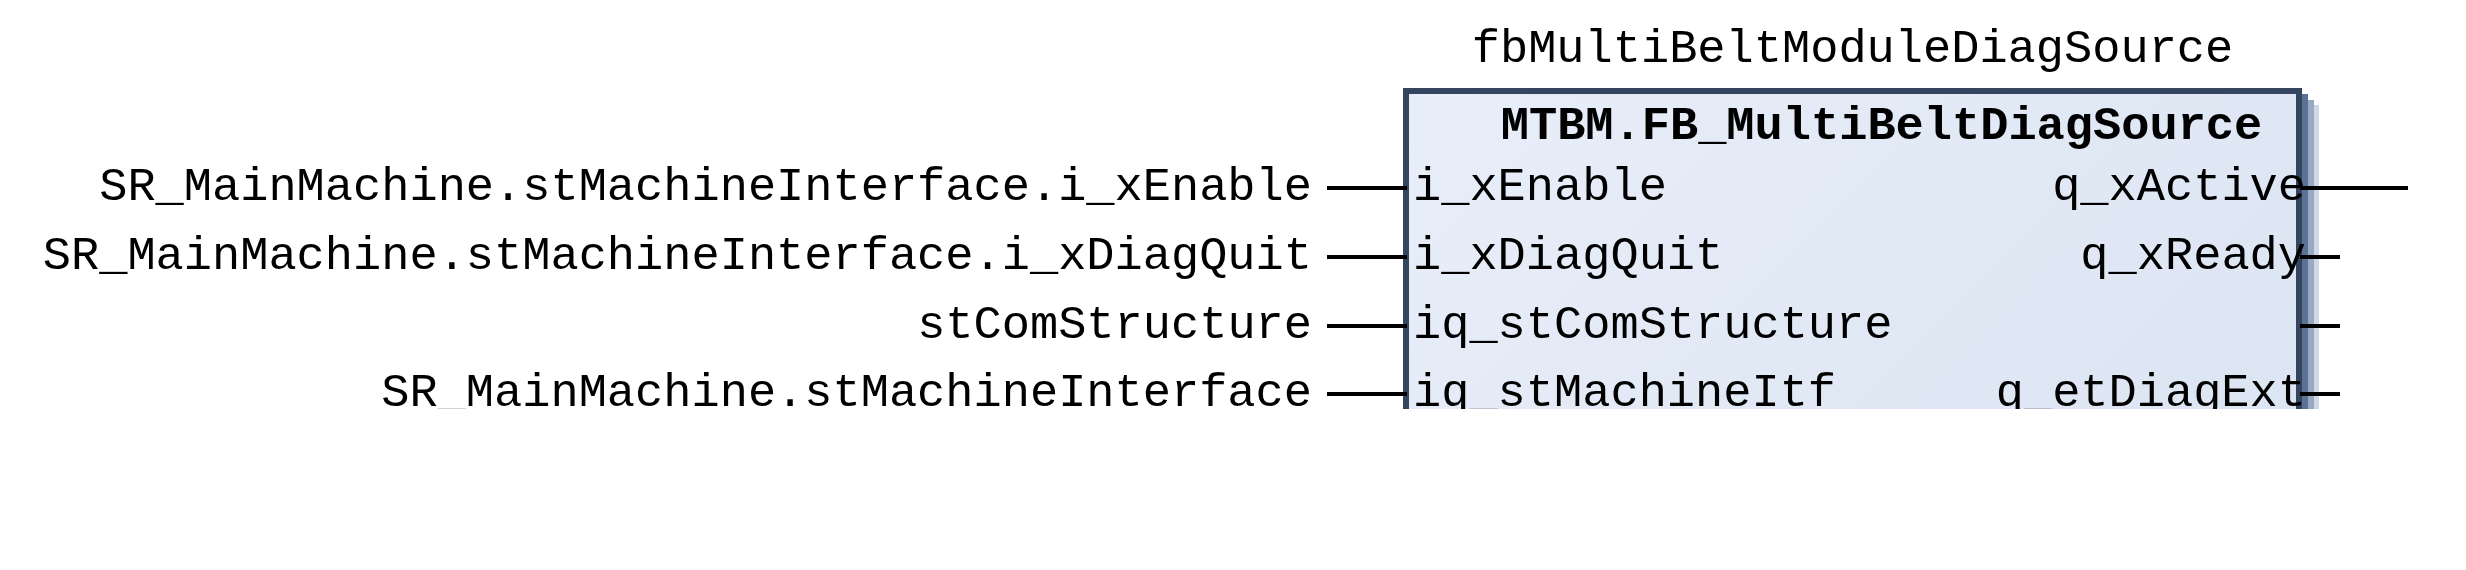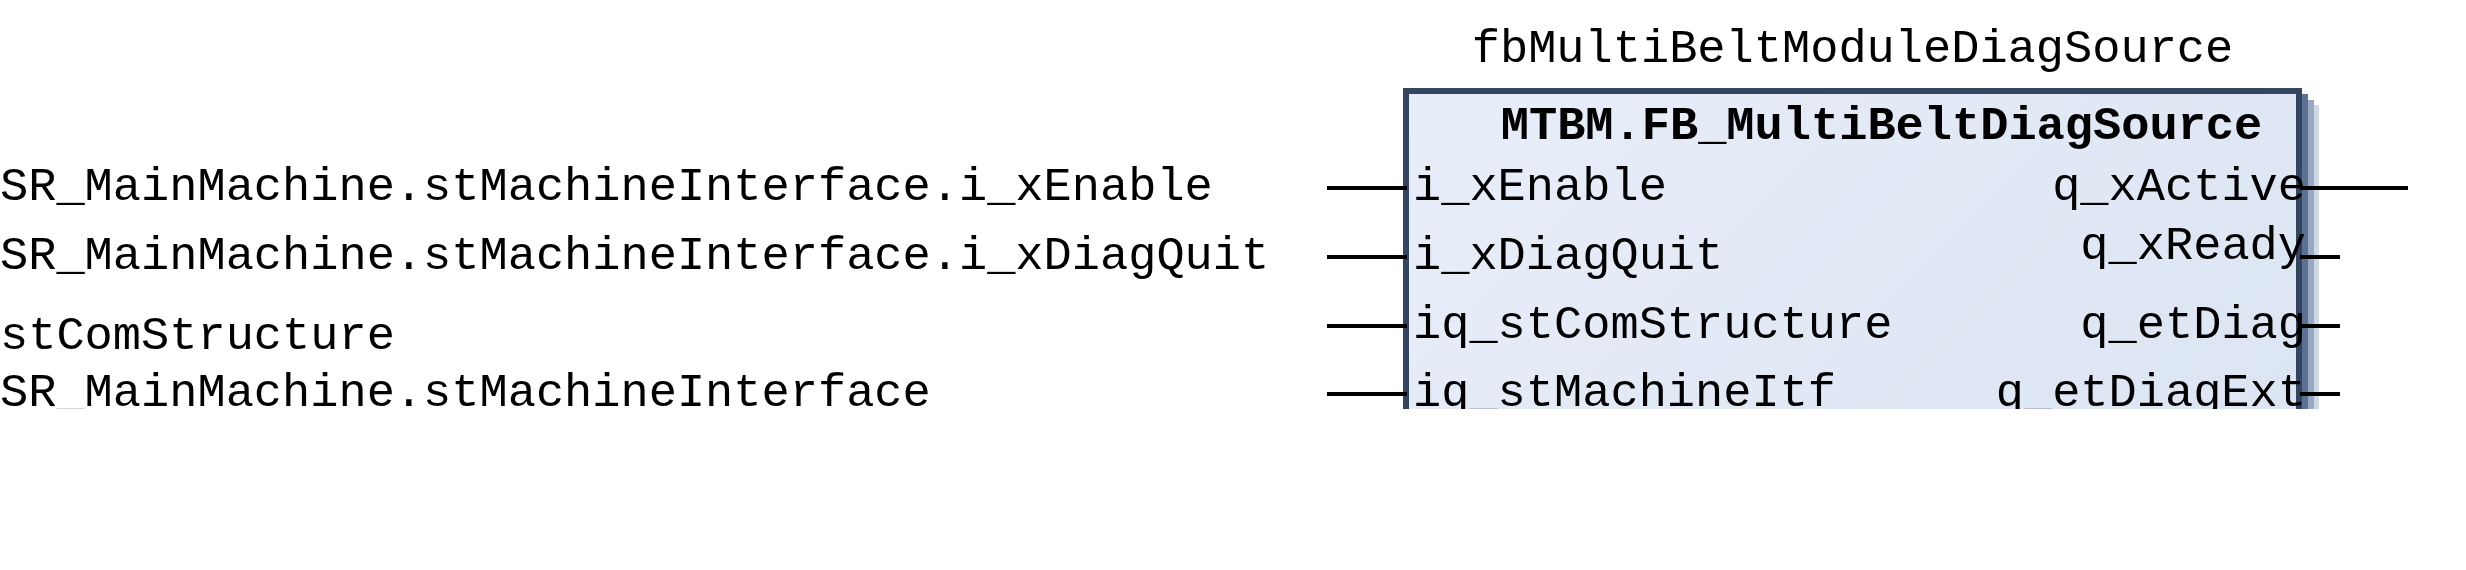--- a/index.html
+++ b/index.html
@@ -5,21 +5,21 @@
   html,body{margin:0;padding:0;background:#fff;}
   .canvas{
     position:relative;width:2466px;height:409px;overflow:hidden;
     background:var(--canvas-bg,#ffffff);
     font-family:"Liberation Mono","DejaVu Sans Mono",monospace;
   }
   .txt{
     position:absolute;font-size:47px;line-height:46px;white-space:pre;
     color:var(--text,#000000);letter-spacing:0;
   }
-  .operand{left:0;width:1312px;}
+  .operand{left:0;width:1312px;text-align:right;}
   .pin-in{left:1413px;}
   .pin-out{left:1403px;width:880px;text-align:right;margin-left:23px;}
   .wire{position:absolute;height:4px;background:var(--wire,#000000);}
   .block{
     position:absolute;left:1403px;top:88px;width:899px;height:424px;
     box-sizing:border-box;
     border:6px solid var(--block-border,#33455f);
     background:linear-gradient(135deg,var(--block-fill-light,#e8eef9) 0%,var(--block-fill,#dbe4f2) 100%);
     box-shadow:6px 6px 0 var(--shadow-dark,#5d7194),
                12px 12px 0 var(--shadow-mid,#98a9c2),
@@ -34,36 +34,35 @@
 <div class="canvas">
 
   <div class="txt instance">fbMultiBeltModuleDiagSource</div>
 
   <div class="block"></div>
 
   <div class="txt title">MTBM.FB_MultiBeltDiagSource</div>
 
   <div class="txt operand" style="top:165px">SR_MainMachine.stMachineInterface.i_xEnable</div>
   <div class="txt operand" style="top:234px">SR_MainMachine.stMachineInterface.i_xDiagQuit</div>
-  <div class="txt operand" style="top:314px">stComStructure</div>
+  <div class="txt operand" style="top:303px">stComStructure</div>
   <div class="txt operand" style="top:371px">SR_MainMachine.stMachineInterface</div>
 
   <div class="wire" style="left:1327px;top:186px;width:80px"></div>
   <div class="wire" style="left:1327px;top:255px;width:80px"></div>
   <div class="wire" style="left:1327px;top:324px;width:80px"></div>
   <div class="wire" style="left:1327px;top:392px;width:80px"></div>
 
   <div class="txt pin-in" style="top:165px">i_xEnable</div>
   <div class="txt pin-in" style="top:303px">iq_stComStructure</div>
   <div class="txt pin-in" style="top:234px">i_xDiagQuit</div>
   <div class="txt pin-in" style="top:371px">iq_stMachineItf</div>
 
   <div class="txt pin-out" style="top:165px">q_xActive</div>
-  <div class="txt pin-out" style="top:224px">q_xReady</div>
-  <div class="txt pin-out" style="top:303px">q_etDiag</div>
+  <div class="txt pin-out" style="top:234px">q_xReady</div>
   <div class="txt pin-out" style="top:371px">q_etDiagExt</div>
 
   <div class="wire" style="left:2300px;top:186px;width:108px"></div>
   <div class="wire" style="left:2300px;top:255px;width:40px"></div>
   <div class="wire" style="left:2300px;top:324px;width:40px"></div>
   <div class="wire" style="left:2300px;top:392px;width:40px"></div>
   <div class="wire" style="left:2300px;top:461px;width:40px"></div>
 
 </div>
 

